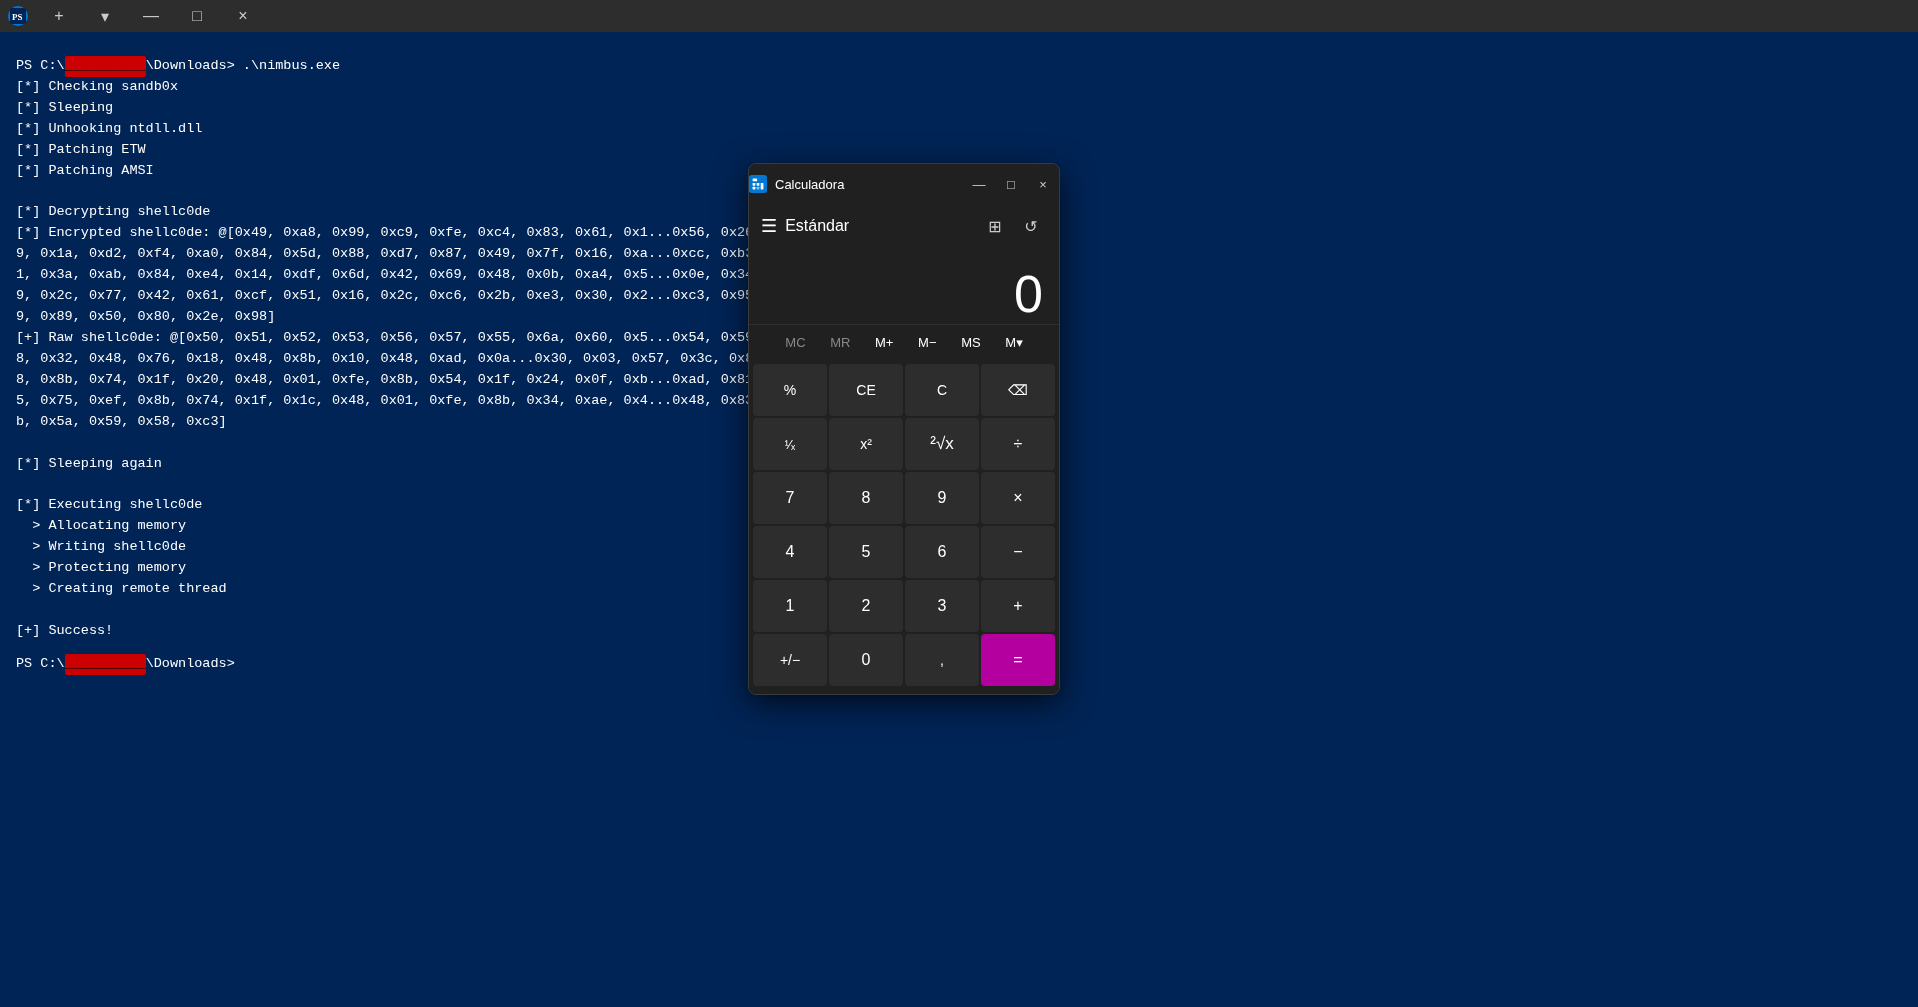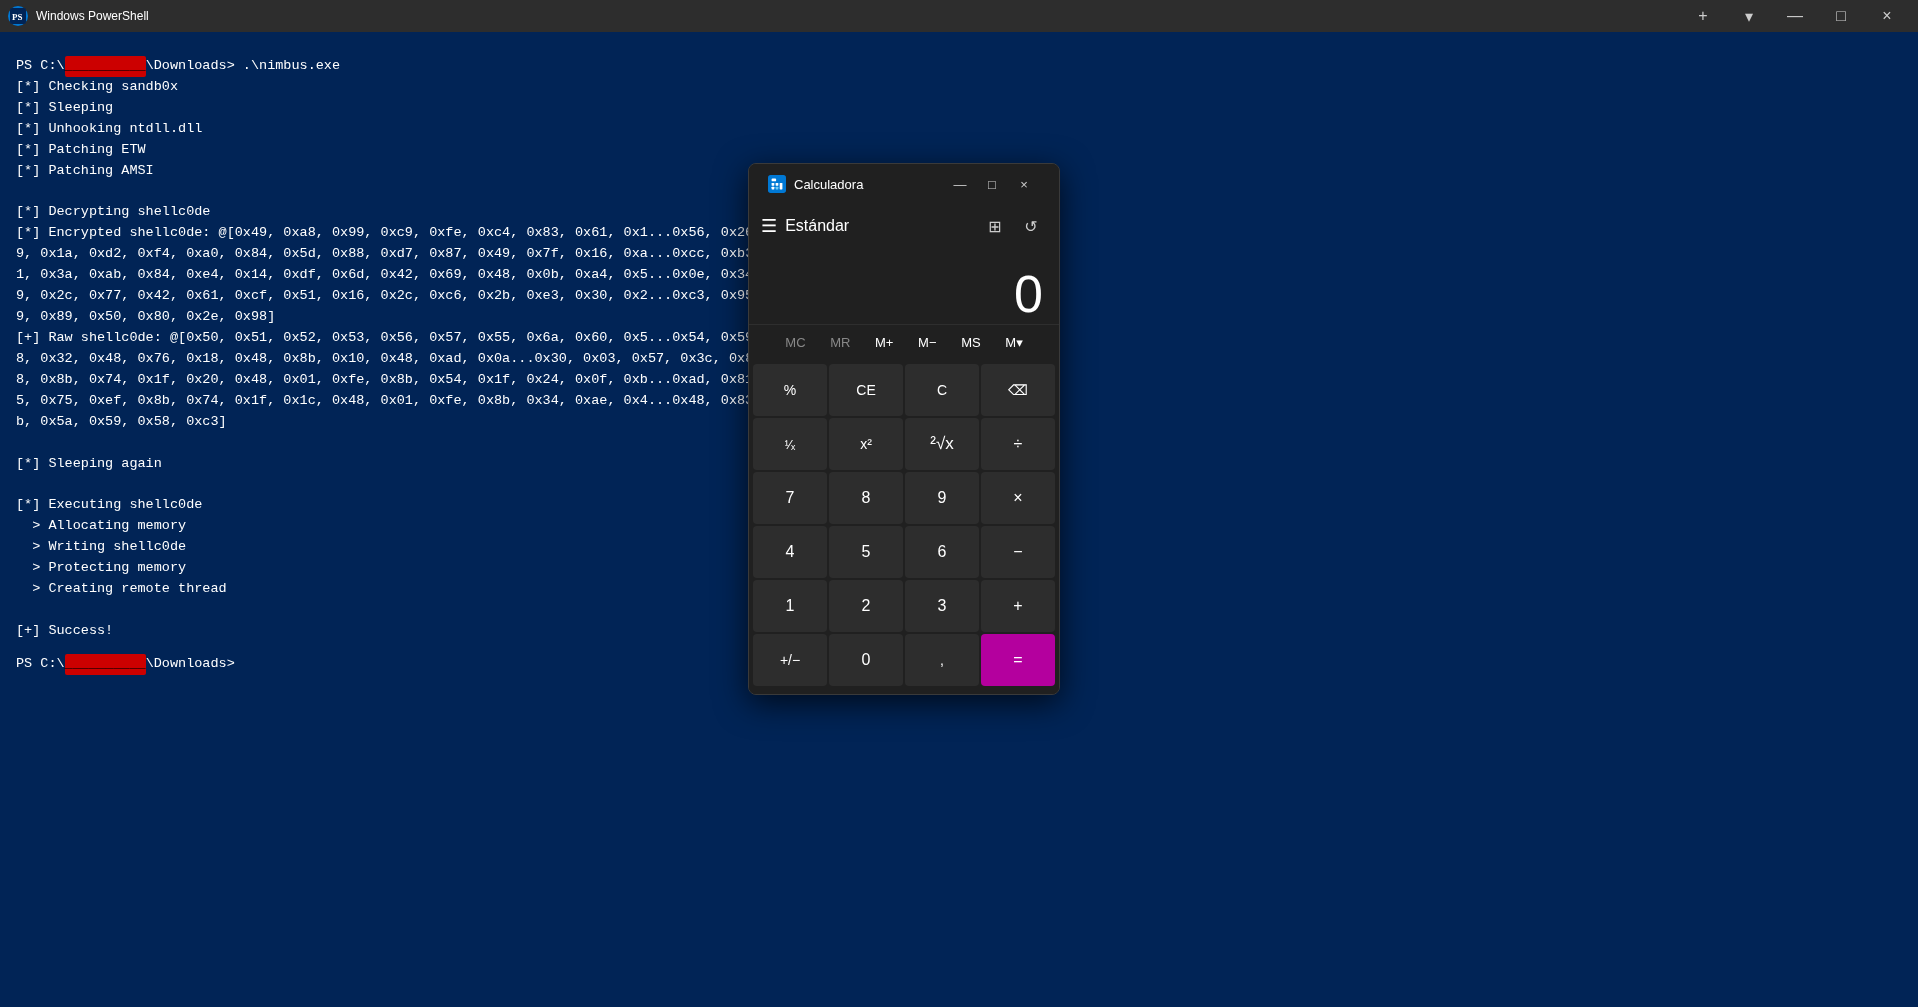--- a/index.html
+++ b/index.html
@@ -86,21 +86,21 @@
       box-shadow: 0 8px 32px rgba(0,0,0,0.7);
       z-index: 200;
       overflow: hidden;
       border: 1px solid #3a3a3a;
     }
 
     
     .calc-titlebar {
       display: flex;
       align-items: center;
-      padding: 8px 19px;
+      padding: 8px 0;
       background: #202020;
       height: 40px;
     }
     .calc-app-icon {
       width: 18px; height: 18px;
       margin-right: 8px;
     }
     .calc-app-icon svg { width: 18px; height: 18px; }
     .calc-title-text {
       color: #ffffff;
@@ -225,21 +225,20 @@
 </head>
 <body>
 
 <div class="taskbar">
   <div class="taskbar-icon">
     <svg width="16" height="16" viewBox="0 0 16 16">
       <rect width="16" height="16" fill="#012456" rx="2"></rect>
       <text x="2" y="12" fill="white" font-size="9" font-family="Consolas">PS</text>
     </svg>
   </div>
-  <span class="taskbar-title">Windows PowerShell</span>
   <div class="taskbar-controls">
     <button class="taskbar-btn">+</button>
     <button class="taskbar-btn">▾</button>
     <button class="taskbar-btn">—</button>
     <button class="taskbar-btn">□</button>
     <button class="taskbar-btn close">×</button>
   </div>
 </div>
 
 <div class="terminal">

